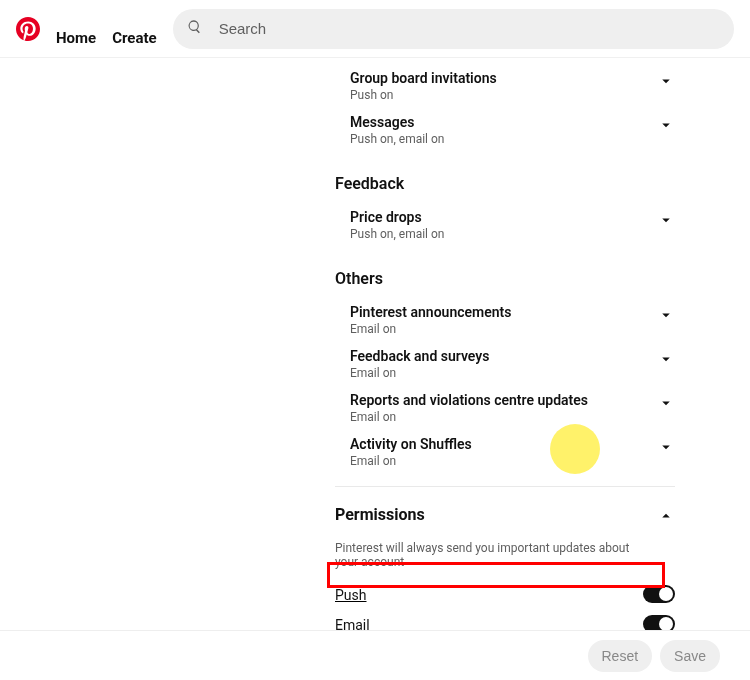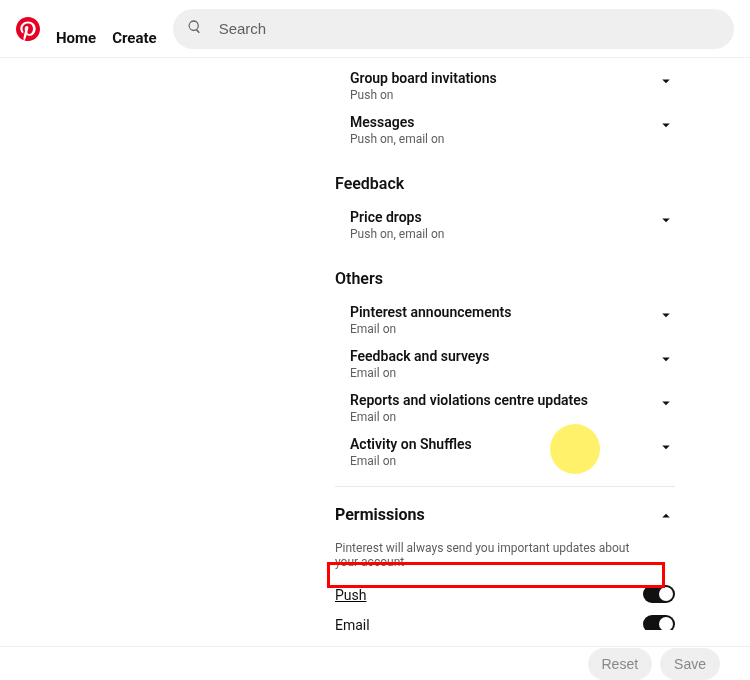--- a/index.html
+++ b/index.html
@@ -127,21 +127,21 @@
       width: 14px;
       height: 14px;
       background: #fff;
       border-radius: 50%;
     }
     .footer {
       position: absolute;
       bottom: 0;
       left: 0;
       right: 0;
-      height: 34px;
+      height: 50px;
       border-top: 1px solid #eee;
       display: flex;
       justify-content: flex-end;
       align-items: center;
       gap: 8px;
       padding-right: 30px;
       background: #fff;
     }
     .btn {
       border: none;

